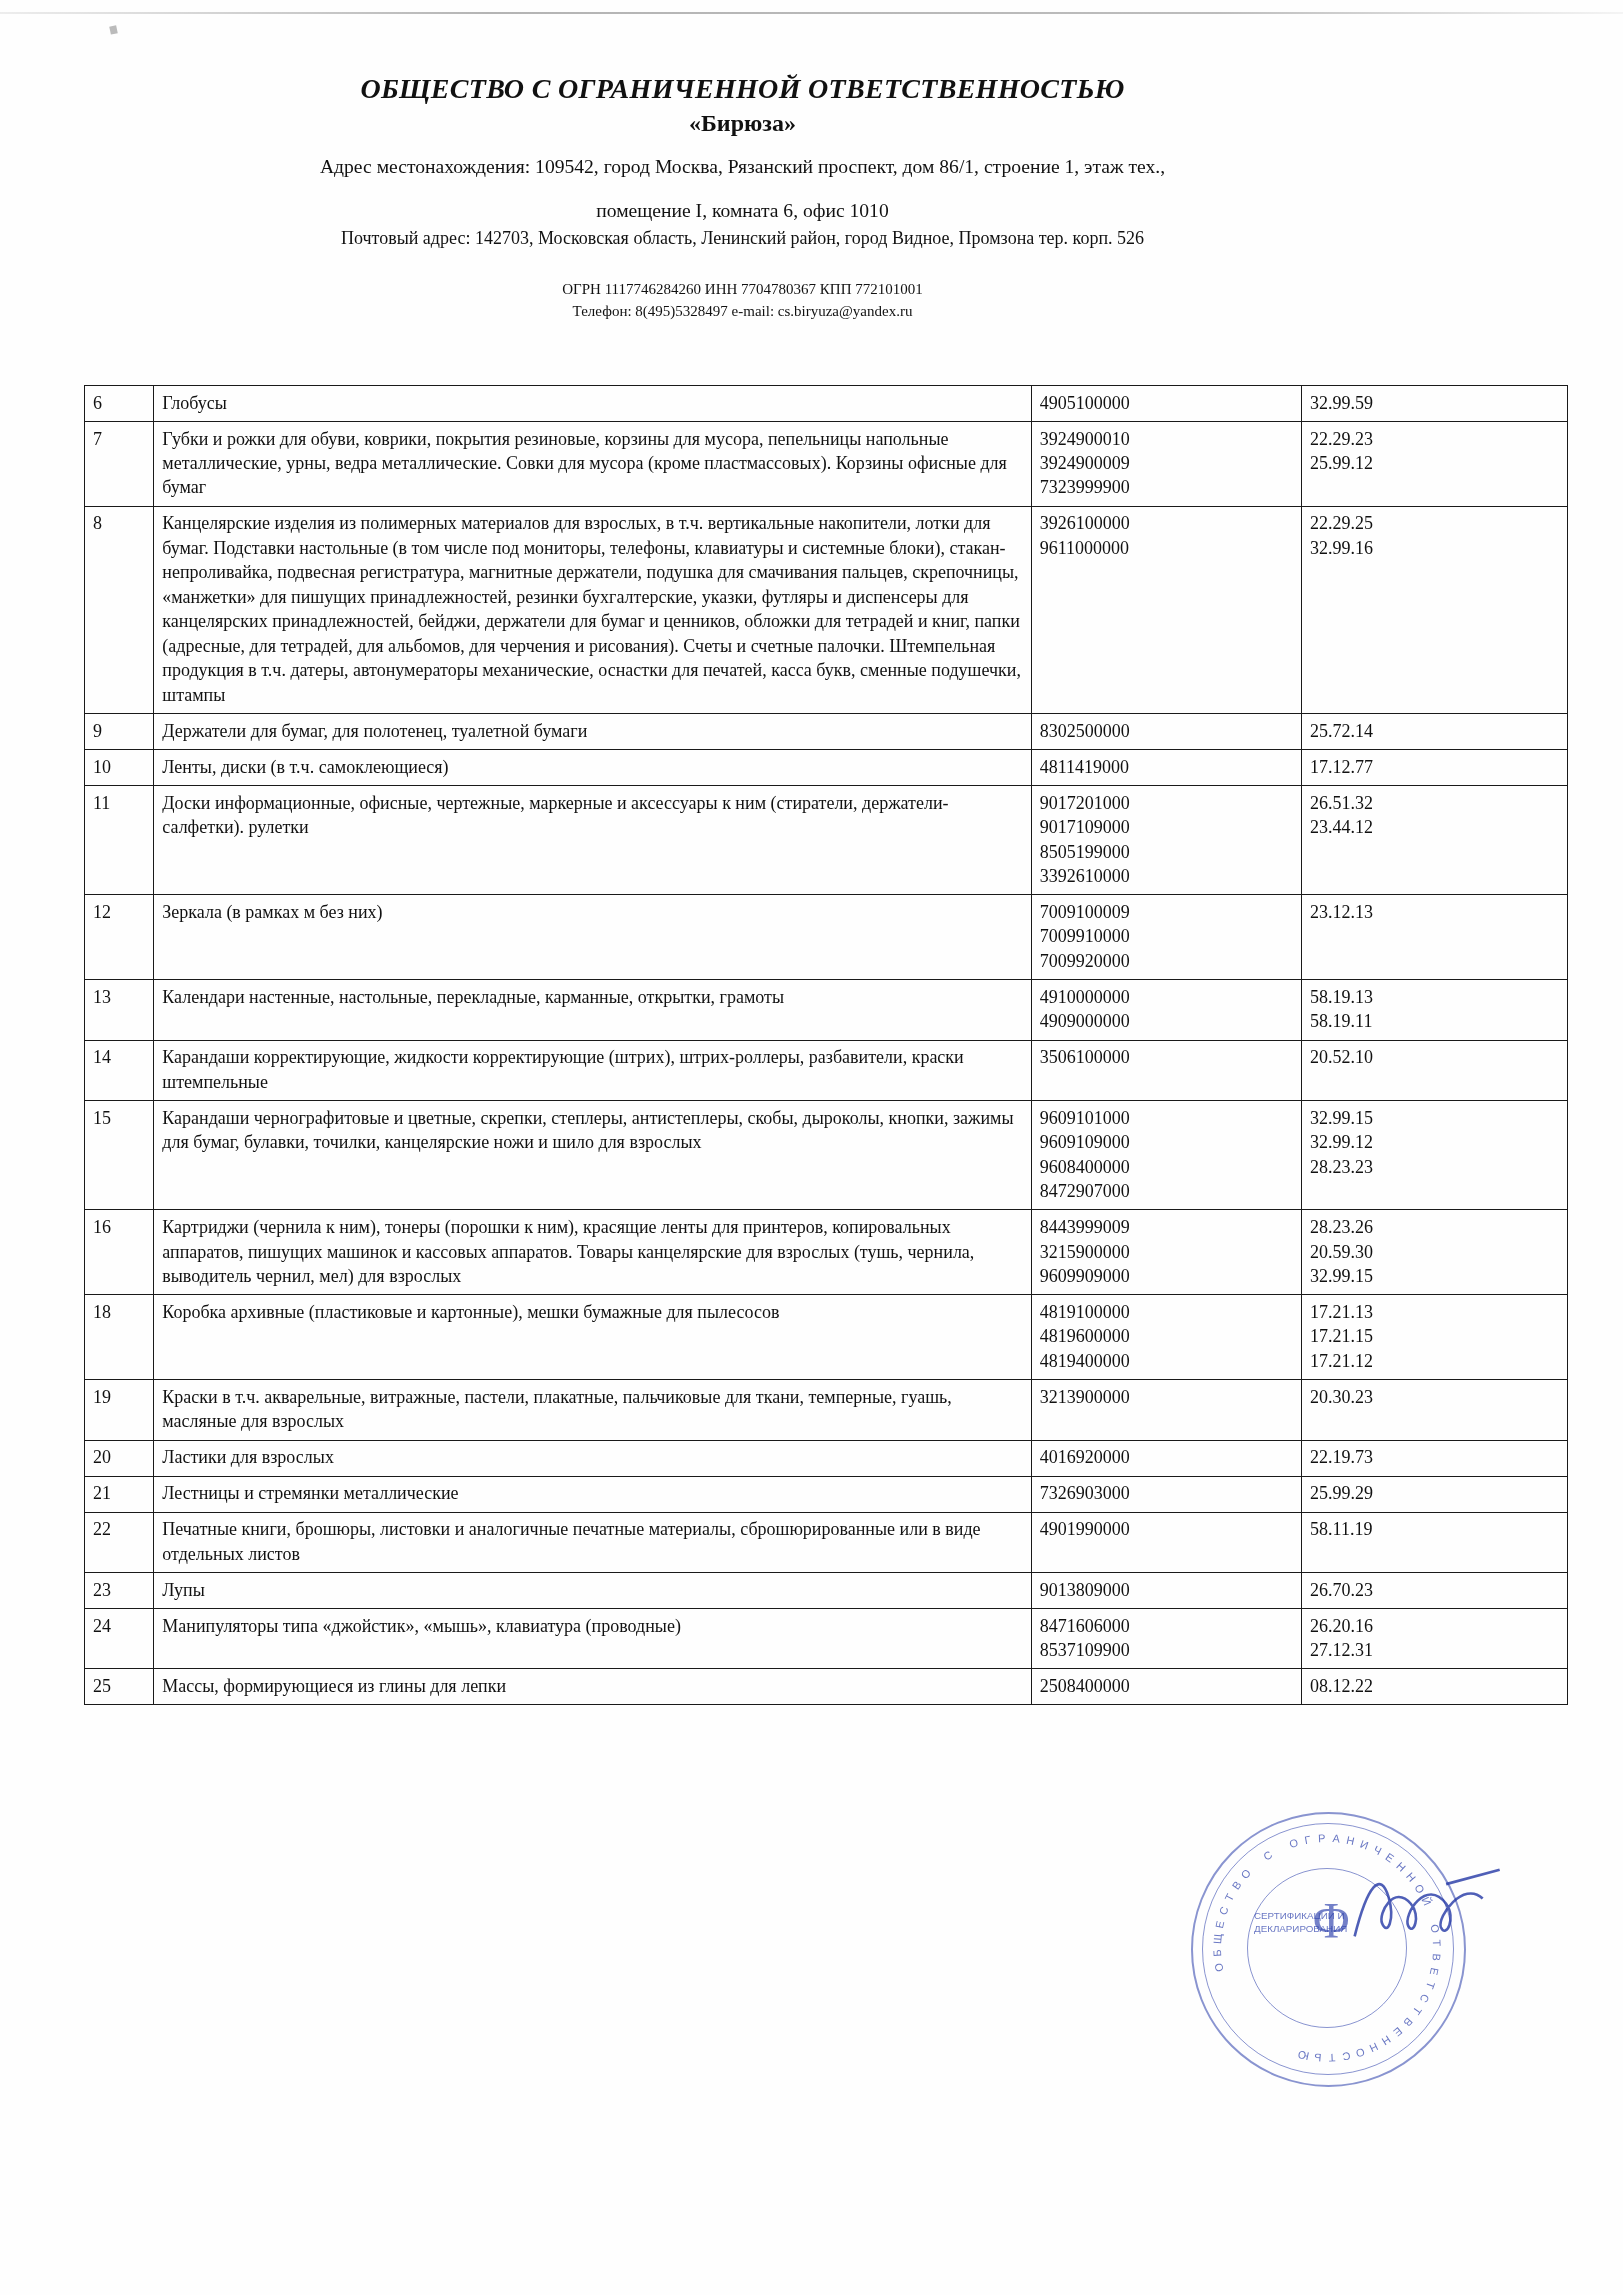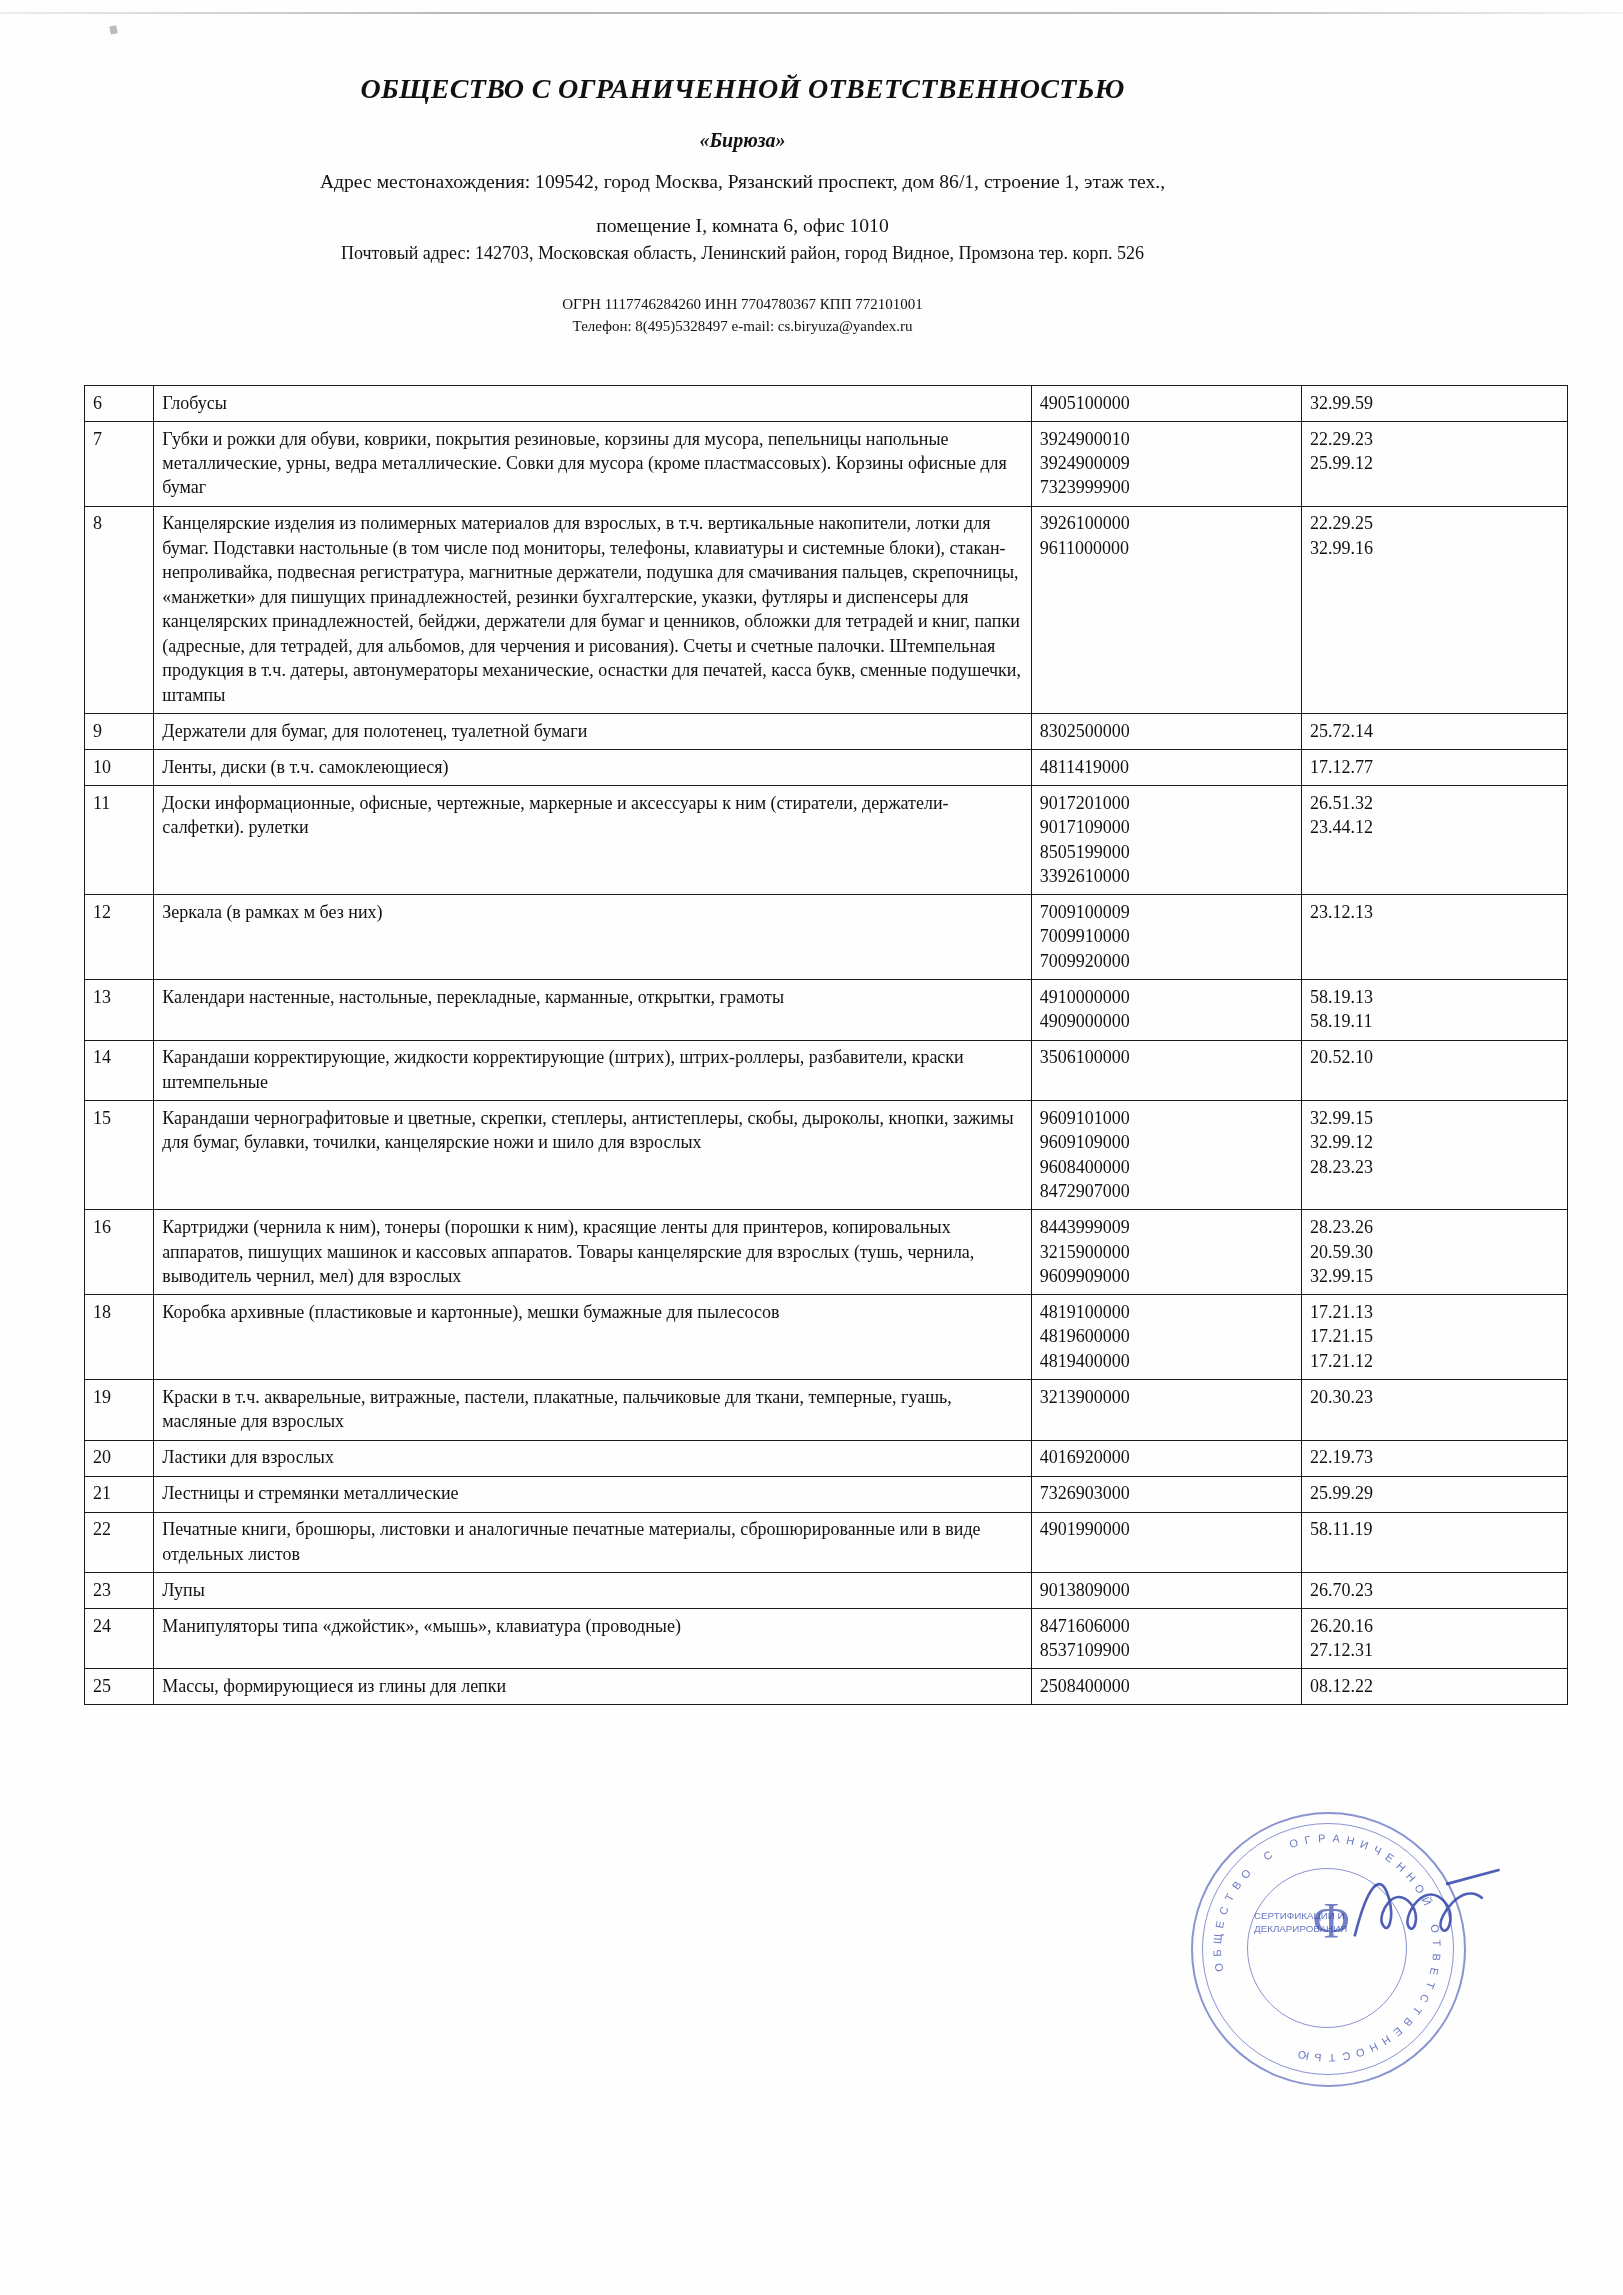--- a/index.html
+++ b/index.html
@@ -48,24 +48,23 @@
     text-align: center;
   }
   .company-type {
     font-size: 28px;
     font-weight: bold;
     font-style: italic;
     letter-spacing: 0.3px;
     line-height: 1.18;
   }
   .company-name {
-    font-size: 20px;
+    font-size: 24px;
     font-weight: bold;
-    font-style: italic;
-    margin-top: 24px;
+    margin-top: 5px;
   }
   .addr-line {
     font-size: 19.6px;
     line-height: 1.42;
     margin-top: 16px;
   }
   .addr-block {
     margin-top: 14.4px;
   }
   .post-line {

